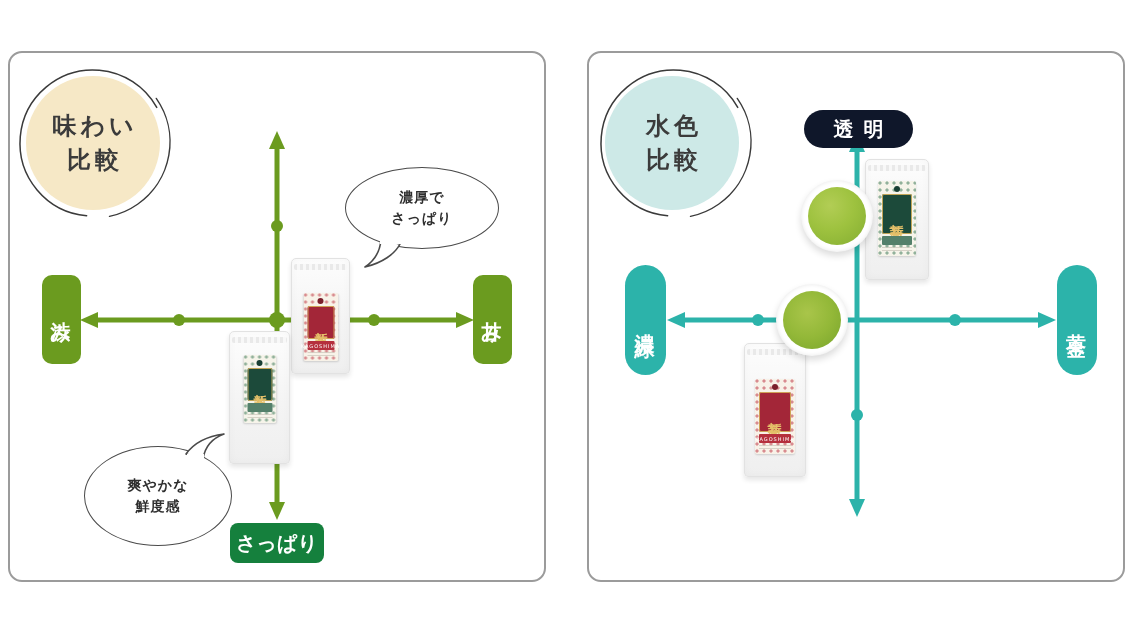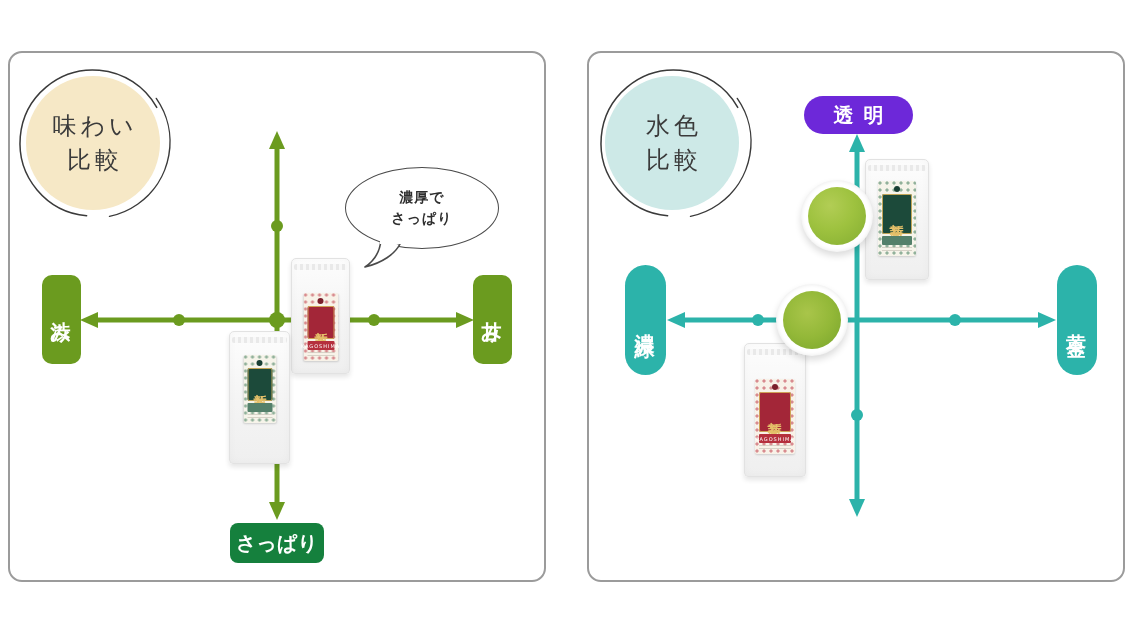--- a/index.html
+++ b/index.html
@@ -11,21 +11,21 @@
            background:#fff; border:2px solid #9b9b9b; border-radius:14px; }
   .panel.left  { left:8px; }
   .panel.right { left:587px; }
 
   .axes-svg { position:absolute; left:0; top:0; z-index:1; }
 
   
   .title-circle { position:absolute; left:16px; top:23px; width:134px; height:134px;
                   border-radius:50%; display:flex; flex-direction:column; align-items:center;
                   justify-content:center; z-index:4; }
-  .title-circle span { font-size:24px; font-weight:400; color:#3b3b3b;
+  .title-circle span { font-size:24px; font-weight:700; color:#3b3b3b;
                        letter-spacing:4px; text-indent:4px; line-height:1.42; }
 
   
   .axis-box { position:absolute; display:flex; align-items:center; justify-content:center;
               color:#fff; font-weight:600; z-index:4; }
   .axis-box.h { font-size:20px; }
   .axis-box.v { writing-mode:vertical-rl; text-orientation:upright; font-size:20px;
                 letter-spacing:5px; text-indent:5px; }
 
   
@@ -148,20 +148,28 @@
 
     <div class="bubble" style="left:335px; top:114px; width:154px; height:82px;">
       <span>濃厚で</span>
       <span>さっぱり</span>
       <svg style="left:16px; top:71px;" width="48" height="30" viewBox="0 0 48 30">
         <path d="M3,28 C12,22 18,12 19,1 L38,5 C33,15 20,24 3,28 Z" fill="#fff" stroke="#4a4a4a" stroke-width="1.6" stroke-linejoin="round"></path>
         <rect x="18" y="0" width="21" height="5" fill="#fff"></rect>
       </svg>
     </div>
 
+    <div class="bubble" style="left:74px; top:393px; width:148px; height:100px;">
+      <span>爽やかな</span>
+      <span>鮮度感</span>
+      <svg style="left:92px; top:-15px;" width="50" height="28" viewBox="0 0 50 28">
+        <path d="M47,2 C36,6 28,14 26,27 L9,22 C17,11 31,4 47,2 Z" fill="#fff" stroke="#4a4a4a" stroke-width="1.6" stroke-linejoin="round"></path>
+        <rect x="10" y="22" width="17" height="6" fill="#fff"></rect>
+      </svg>
+    </div>
   </div>
 
   <div class="panel right">
 
     <svg class="axes-svg" width="534" height="527" viewBox="0 0 534 527">
       <g>
         <circle cx="85" cy="90" r="73" fill="none" stroke="#3a3a3a" stroke-width="1.5" stroke-dasharray="300 159" transform="rotate(95 85 90)" stroke-linecap="round"></circle>
         <circle cx="86" cy="89" r="76" fill="none" stroke="#3a3a3a" stroke-width="1.4" stroke-dasharray="150 328" transform="rotate(-35 86 89)" stroke-linecap="round"></circle>
       </g>
       <g stroke="#2cb3aa" stroke-width="5">
@@ -215,20 +223,20 @@
       </div>
     </div>
 
     <div class="cup c1" style="left:212px; top:127px;">
       <div class="tea"></div>
     </div>
     <div class="cup c2" style="left:187px; top:231px;">
       <div class="tea"></div>
     </div>
 
-    <div class="axis-box h" style="left:215px; top:43px; width:109px; height:38px; border-radius:19px;
-         background:#6d28d9; letter-spacing:10px; text-indent:10px;">透明</div>
+    <div class="axis-box h" style="left:215px; top:57px; width:109px; height:38px; border-radius:19px;
+         background:#0f172a; letter-spacing:10px; text-indent:10px;">透明</div>
     <div class="axis-box v" style="left:36px; top:212px; width:41px; height:110px; border-radius:21px;
          background:#2cb3aa;">濃緑</div>
     <div class="axis-box v" style="left:468px; top:212px; width:40px; height:110px; border-radius:20px;
          background:#2cb3aa;">黄金</div>
   </div>
 </div>
 
 </body></html>

